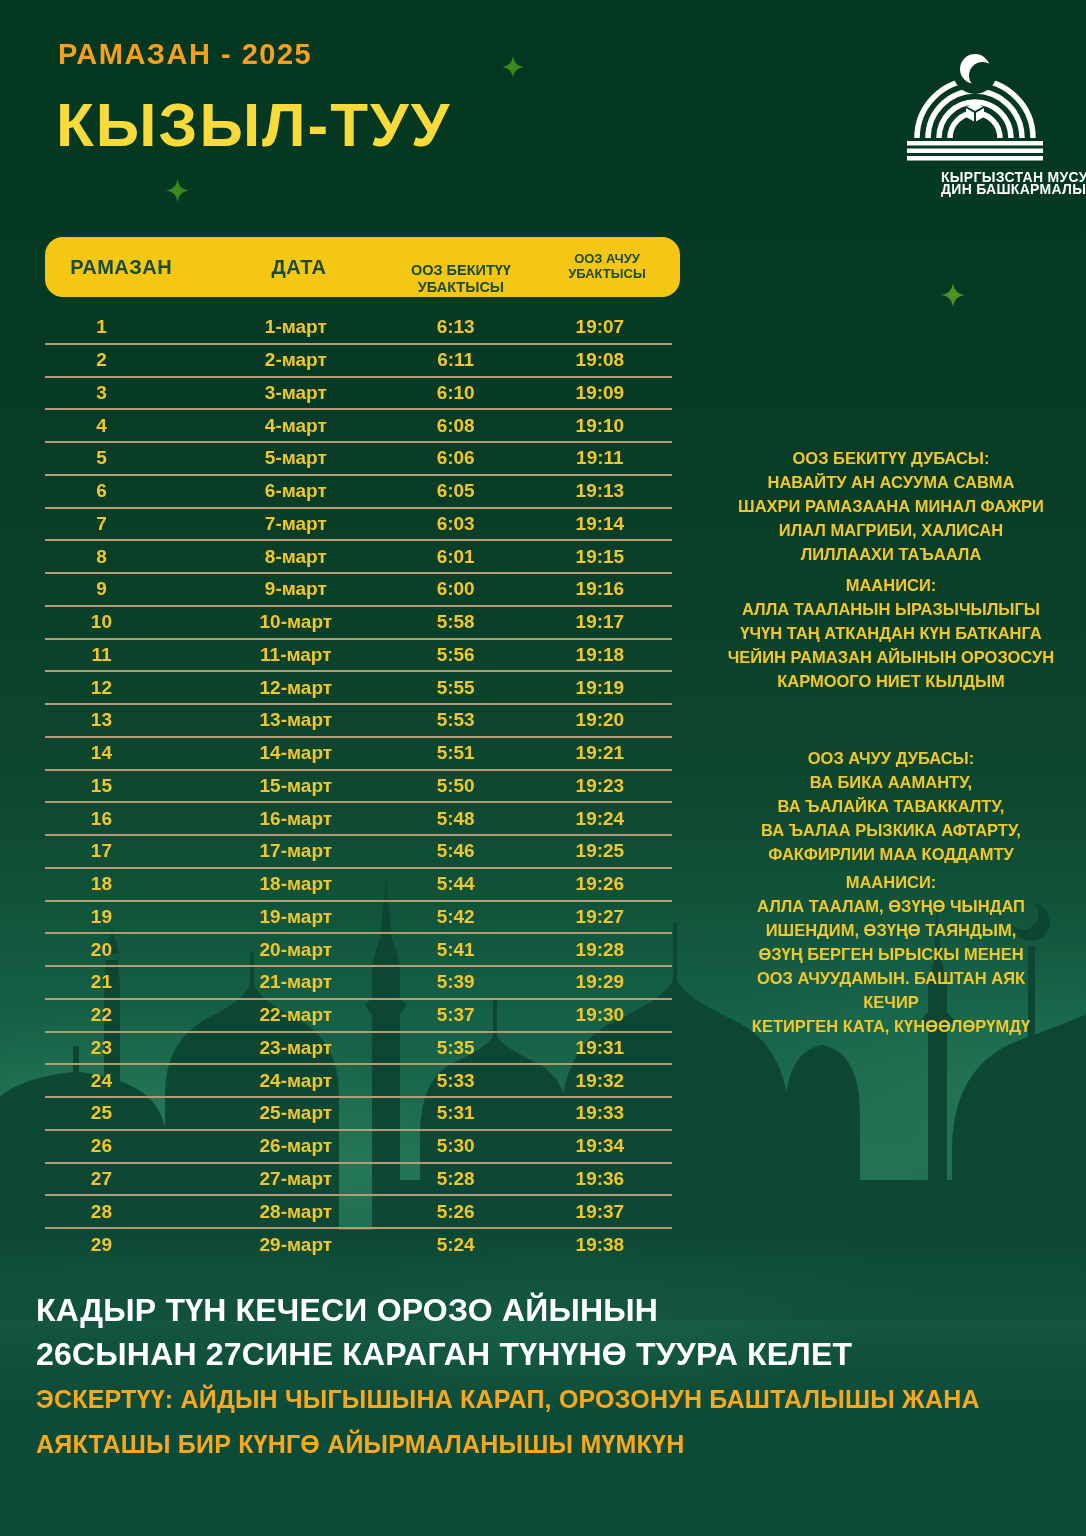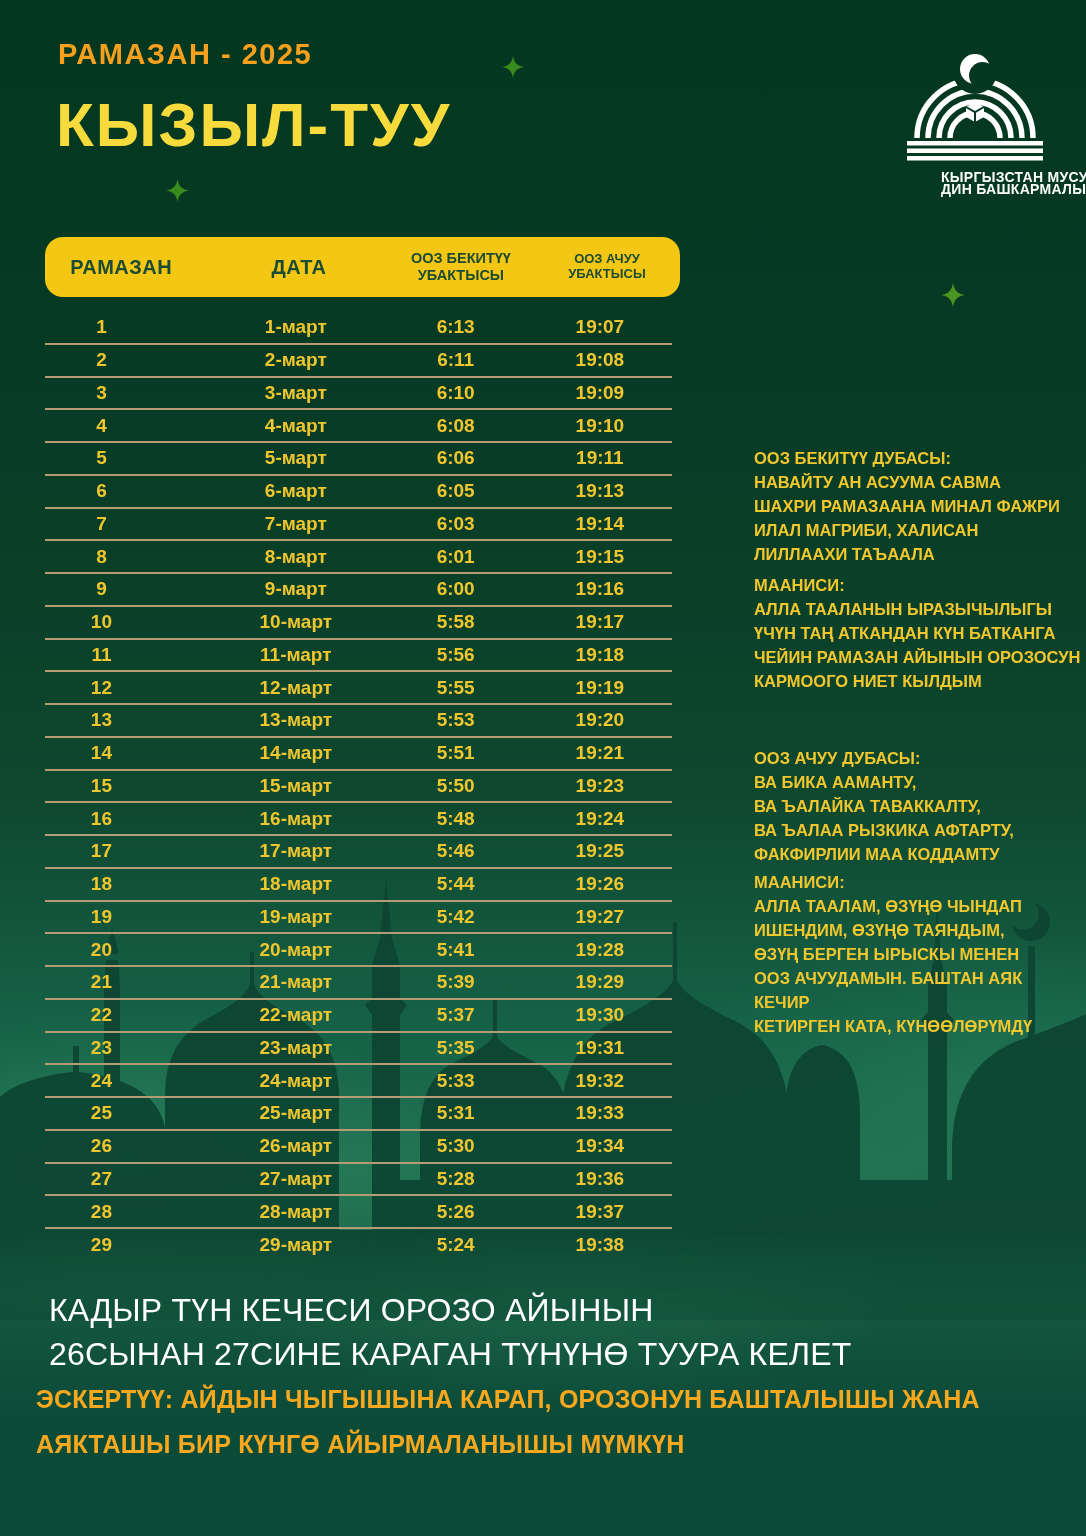--- a/index.html
+++ b/index.html
@@ -31,38 +31,38 @@
   .logo{position:absolute;left:893px;top:46px;width:164px;text-align:center;color:#fff;}
   .logo-line{font-weight:700;font-size:14px;letter-spacing:.3px;line-height:12px;white-space:nowrap;padding-left:48px;}
   .logo-line.first{margin-top:3px;}
 
   .thead{position:absolute;left:45px;top:237px;width:627px;height:60px;
     background:#F4C714;border-radius:18px;padding-left:8px;}
   .th{position:absolute;top:50%;transform:translate(-50%,-50%);text-align:center;
     color:#1C4B33;font-weight:800;line-height:1.15;}
   .th.h0{left:12%;font-size:20px;letter-spacing:.5px;}
   .th.h1{left:40%;font-size:20px;letter-spacing:.5px;}
-  .th.h2{left:65.5%;font-size:14.5px;width:125px;}
+  .th.h2{left:65.5%;font-size:14.5px;width:125px;margin-top:12px;}
   .th.h3{left:88.5%;font-size:13px;width:105px;}
 
   .tbody{position:absolute;left:45px;top:312px;width:627px;}
   .trow{position:relative;height:32.75px;box-sizing:border-box;border-bottom:2px solid #B59C74;}
   .trow:last-child{border-bottom:none;}
   .cell{position:absolute;top:50%;transform:translate(-50%,-50%);
     color:#F0C62F;font-size:19px;font-weight:700;white-space:nowrap;}
   .c0{left:9%;}.c1{left:40%;}.c2{left:65.5%;text-align:right;}.c3{left:88.5%;}
 
-  .duas{position:absolute;left:754px;top:446px;width:330px;
+  .duas{position:absolute;left:726px;top:446px;width:330px;text-align:center;
     color:#F2C72E;font-weight:700;font-size:16.5px;line-height:24px;}
   .dua-block:nth-child(2){margin-top:7px;}
   .dua-block:nth-child(3){margin-top:53px;}
   .dua-block:nth-child(4){margin-top:4px;}
 
-  .footer-headline{position:absolute;left:49px;top:1288px;color:#FFFFFF;
-    font-size:32px;font-weight:400;line-height:44px;letter-spacing:.2px;white-space:nowrap;}
+  .footer-headline{position:absolute;left:36px;top:1288px;color:#FFFFFF;
+    font-size:32px;font-weight:700;line-height:44px;letter-spacing:.2px;white-space:nowrap;}
   .footer-note{position:absolute;left:36px;top:1377px;color:#F7A81F;
     font-size:25px;font-weight:700;line-height:45px;letter-spacing:.2px;white-space:nowrap;}
 </style>
 </head>
 <body>
 
 <div class="page">
 
   <svg class="silhouette" width="1086" height="620" viewBox="0 700 1086 620">
     <defs>

